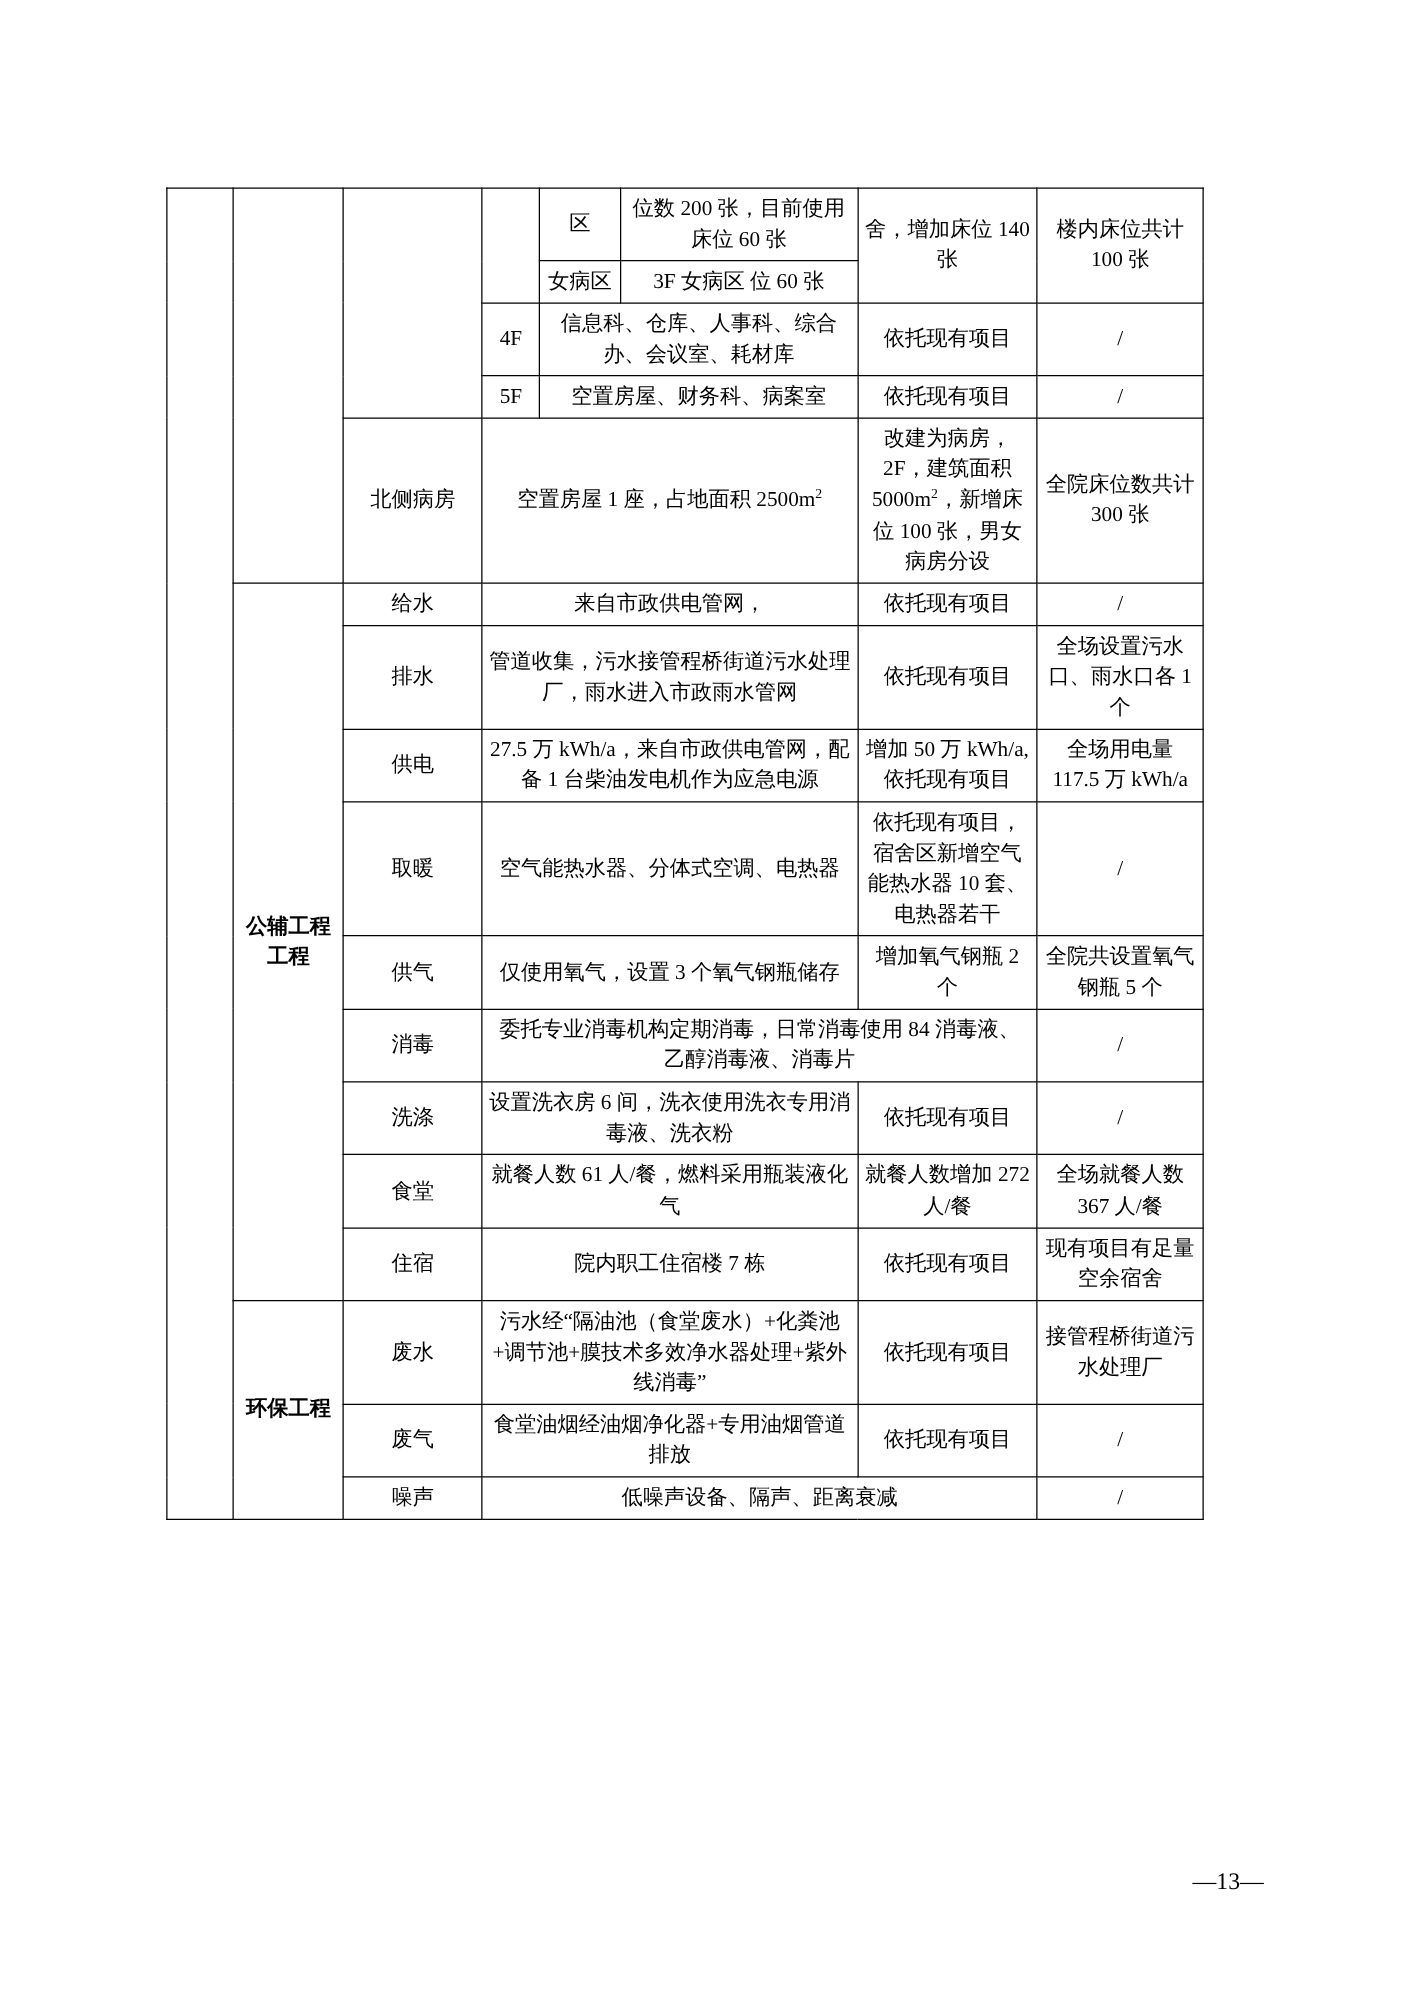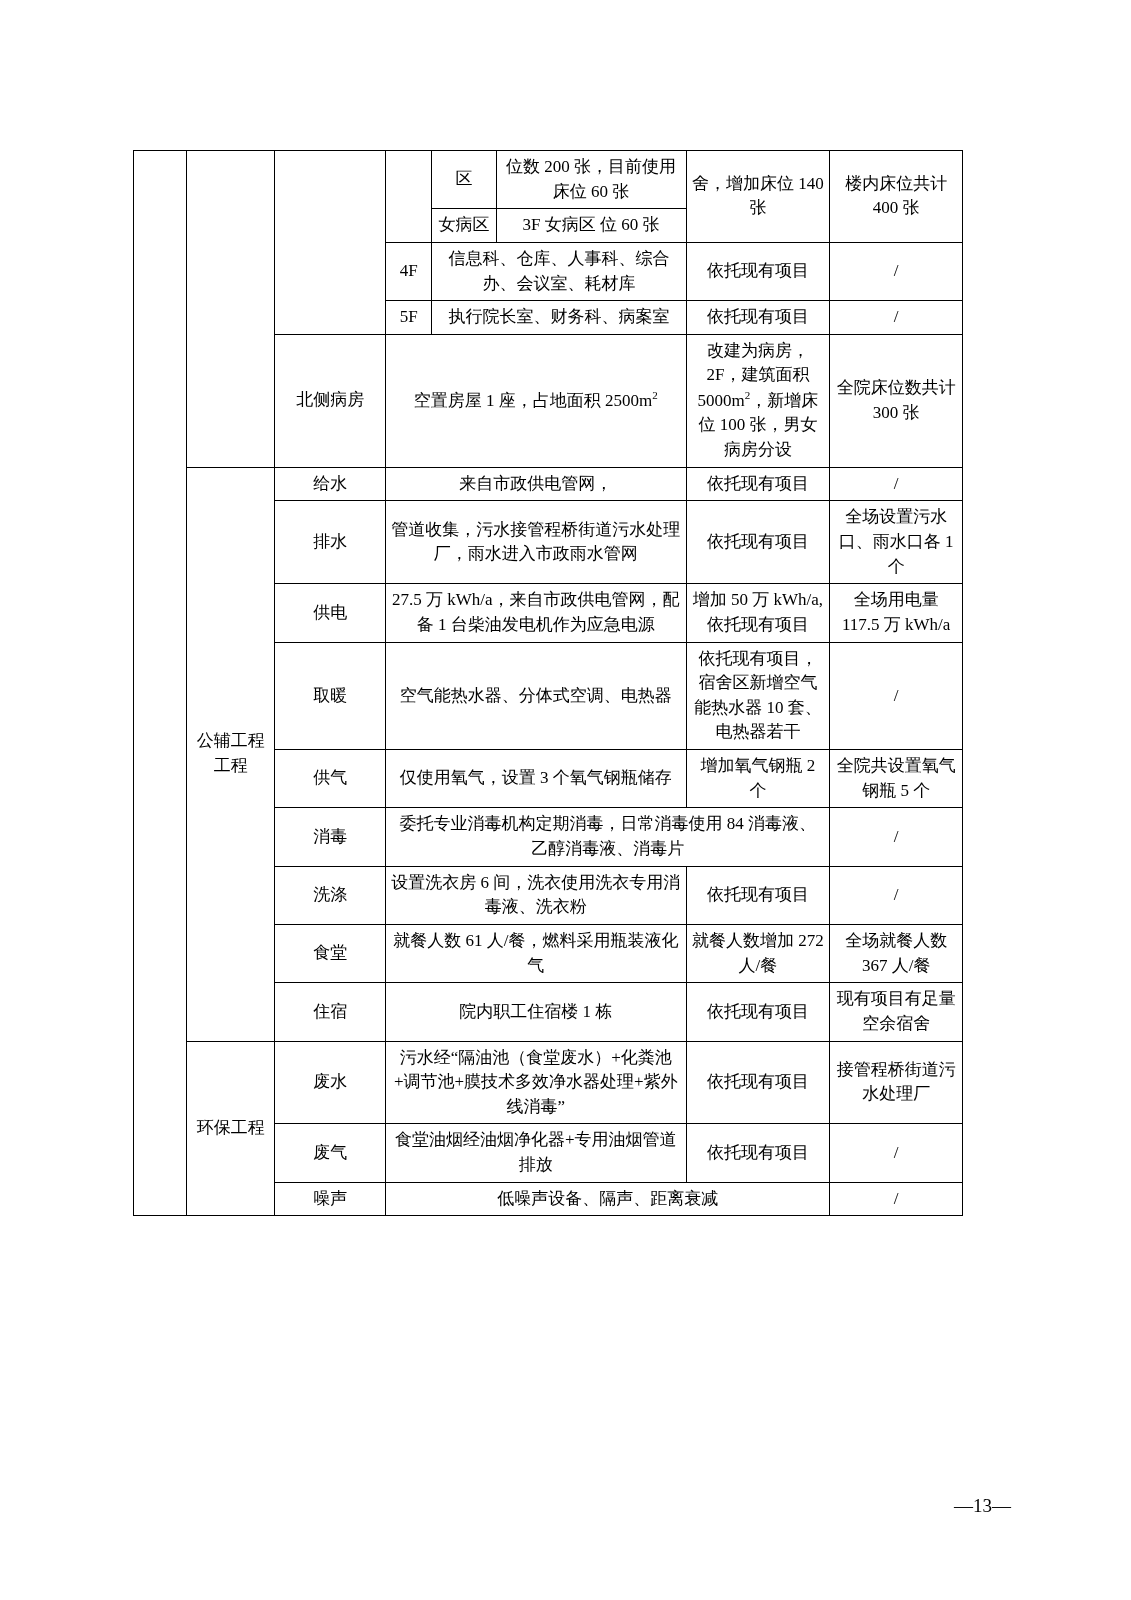--- a/index.html
+++ b/index.html
@@ -40,20 +40,21 @@
     text-align: center;
     vertical-align: middle;
     font-family: "Liberation Serif", serif;
   }
   td.tall {
     line-height: 1.5;
   }
   .vert-label {
     font-size: 17px;
     line-height: 1.5;
+    font-weight: bold;
   }
   .blank-col { border-right: 1px solid #000; }
   .footer {
     position: absolute;
     right: 120px;
     top: 1495px;
     font-size: 19px;
     font-family: "Liberation Serif", serif;
     margin-left: 36px;
   }
@@ -79,38 +80,38 @@
 
       <tbody>
           <tr>
         <td rowspan="17" class="blank-col"></td>
         <td rowspan="5" class="blank-col"></td>
         <td rowspan="4" class="blank-col"></td>
         <td rowspan="2" class="blank-col"></td>
         <td>区</td>
         <td>位数 200 张，目前使用床位 60 张</td>
         <td rowspan="2">舍，增加床位 140 张</td>
-        <td rowspan="2">楼内床位共计 400 张</td>
+        <td rowspan="2">楼内床位共计 100 张</td>
       </tr>
 
       <tr>
         <td>女病区</td>
         <td>3F 女病区 位 60 张</td>
       </tr>
 
       <tr>
         <td>4F</td>
         <td colspan="2">信息科、仓库、人事科、综合办、会议室、耗材库</td>
         <td>依托现有项目</td>
         <td>/</td>
       </tr>
 
       <tr>
         <td>5F</td>
-        <td colspan="2">执行院长室、财务科、病案室</td>
+        <td colspan="2">空置房屋、财务科、病案室</td>
         <td>依托现有项目</td>
         <td>/</td>
       </tr>
 
       <tr>
         <td>北侧病房</td>
         <td colspan="3" class="tall"><span>空置房屋 1 座，占地面积 2500m</span><sup>2</sup></td>
         <td class="tall"><span>改建为病房，2F，建筑面积 5000m</span><sup>2</sup><span>，新增床位 100 张，男女病房分设</span></td>
         <td class="tall">全院床位数共计 300 张</td>
       </tr>
@@ -158,21 +159,21 @@
         <td>/</td>
       </tr>
       <tr>
         <td>食堂</td>
         <td colspan="3">就餐人数 61 人/餐，燃料采用瓶装液化气</td>
         <td>就餐人数增加 272 人/餐</td>
         <td>全场就餐人数 367 人/餐</td>
       </tr>
       <tr>
         <td>住宿</td>
-        <td colspan="3">院内职工住宿楼 1 栋</td>
+        <td colspan="3">院内职工住宿楼 7 栋</td>
         <td>依托现有项目</td>
         <td>现有项目有足量空余宿舍</td>
       </tr>
 
       <tr>
         <td rowspan="3" class="vert-label">环保工程</td>
         <td>废水</td>
         <td colspan="3" class="tall">污水经“隔油池（食堂废水）+化粪池+调节池+膜技术多效净水器处理+紫外线消毒”</td>
         <td>依托现有项目</td>
         <td>接管程桥街道污水处理厂</td>

